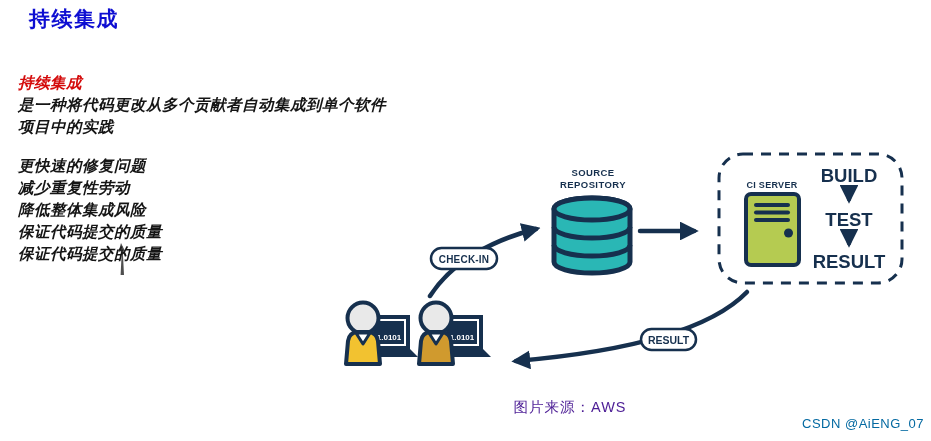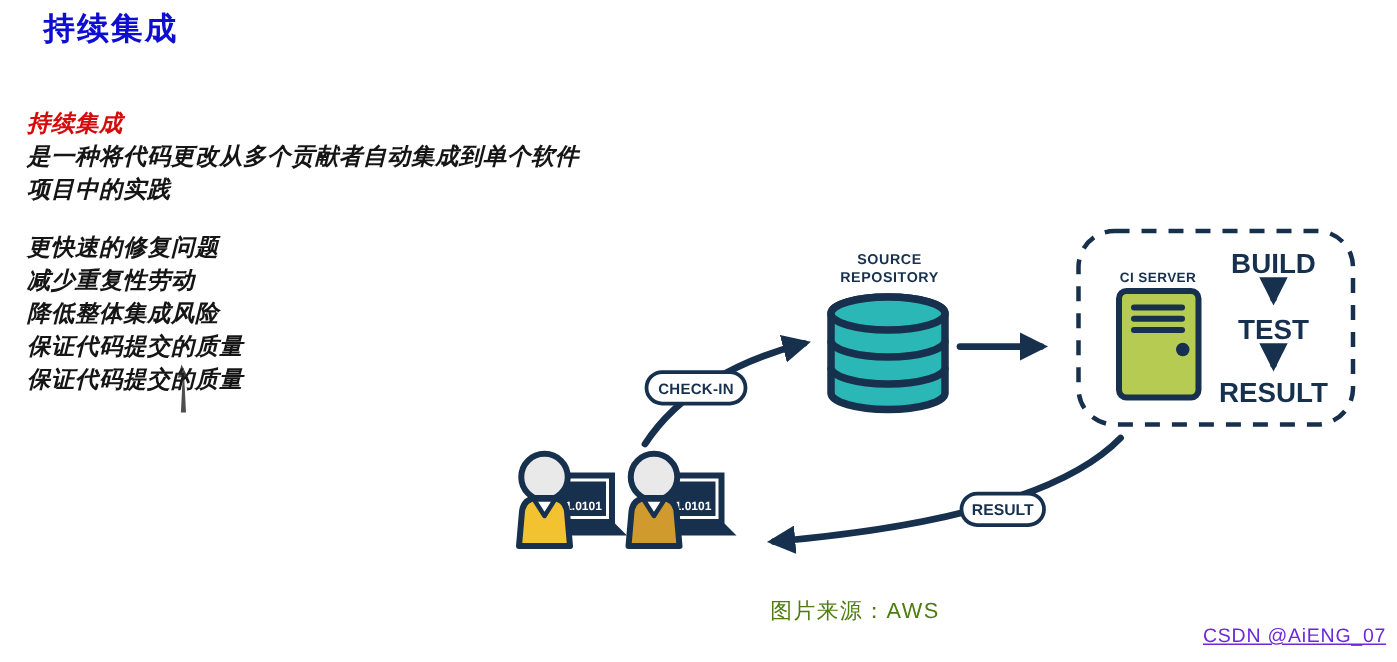--- a/index.html
+++ b/index.html
@@ -5,22 +5,22 @@
   html,body{margin:0;padding:0;background:#fff;}
   #screen{position:relative;width:931px;height:441px;background:#ffffff;overflow:hidden;
           font-family:"Liberation Sans",sans-serif;}
   .main-title{position:absolute;left:29px;top:5px;font-size:21px;font-weight:800;
               color:#0e0ed2;letter-spacing:1.5px;}
   .text-block{position:absolute;left:18px;top:72px;font-size:15.5px;line-height:21.8px;
               font-weight:bold;font-style:italic;color:#151515;letter-spacing:.5px;}
   .red-heading{color:#d40b0b;}
   .sec-gap{height:18px;}
   .caption{position:absolute;left:455px;top:398px;width:230px;text-align:center;
-           font-size:14.5px;color:#4d7c0f;letter-spacing:1px;}
-  .watermark{position:absolute;left:802px;top:416px;font-size:13px;color:#6d28d9;letter-spacing:.5px;text-decoration:underline;}
+           font-size:14.5px;color:#4c1d95;letter-spacing:1px;}
+  .watermark{position:absolute;left:802px;top:416px;font-size:13px;color:#0369a1;letter-spacing:.5px;}
   svg{position:absolute;left:0;top:0;}
   svg text{font-family:"Liberation Sans",sans-serif;}
 </style>
 </head>
 <body>
 
 <div id="screen">
 
   <div class="main-title">持续集成</div>
 

